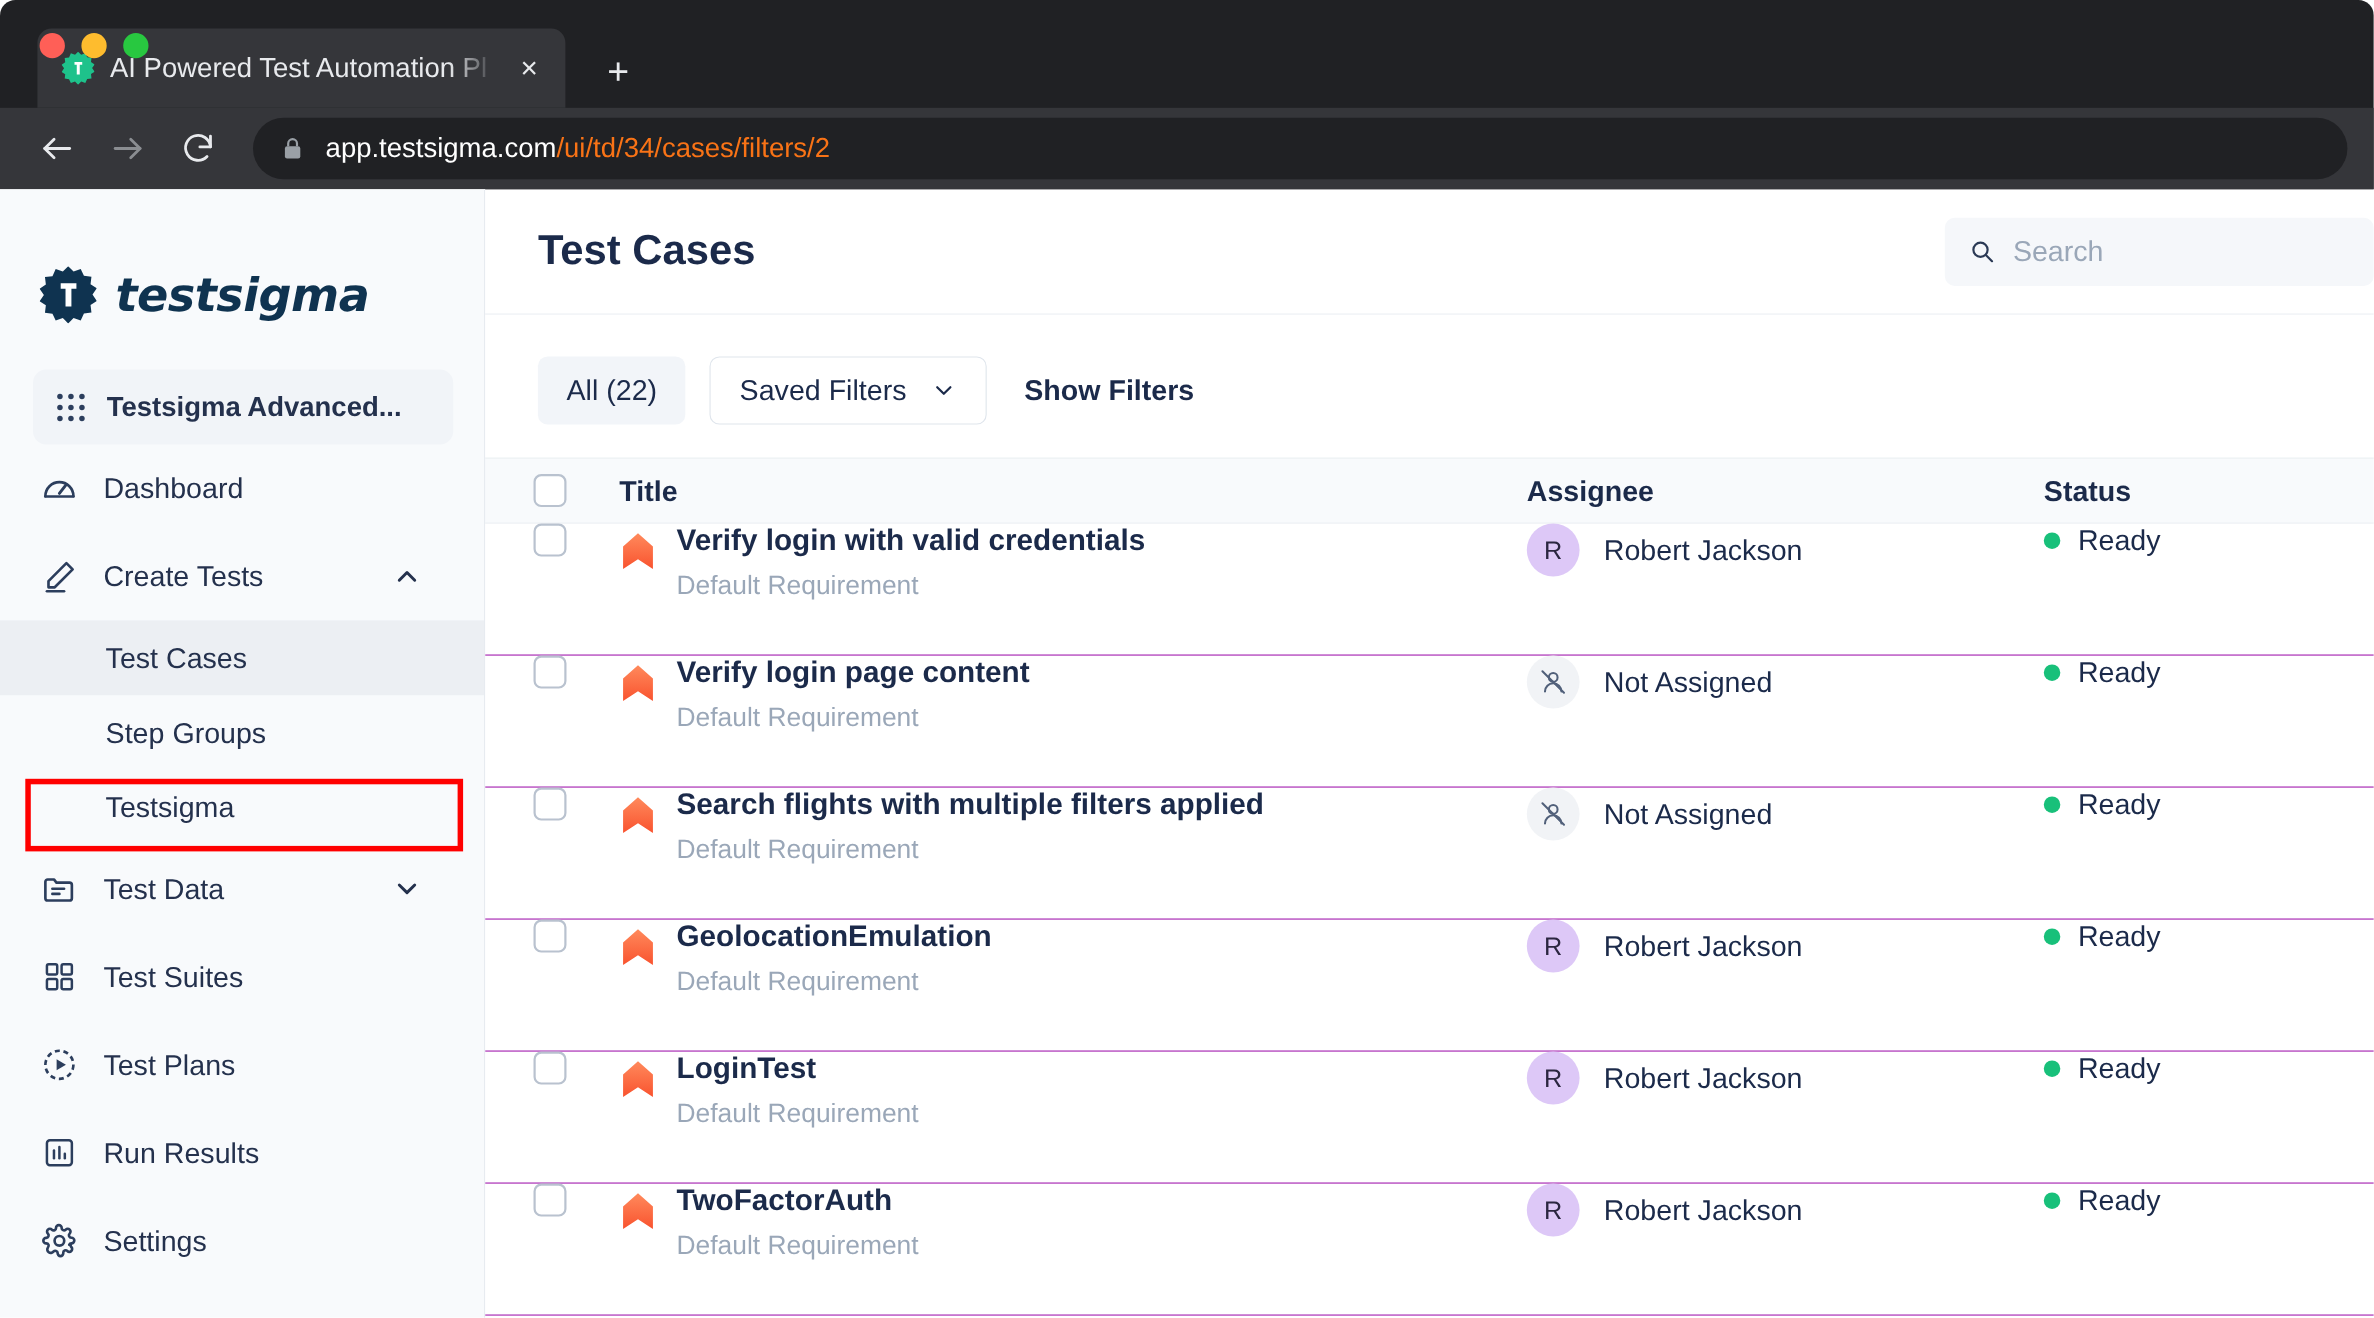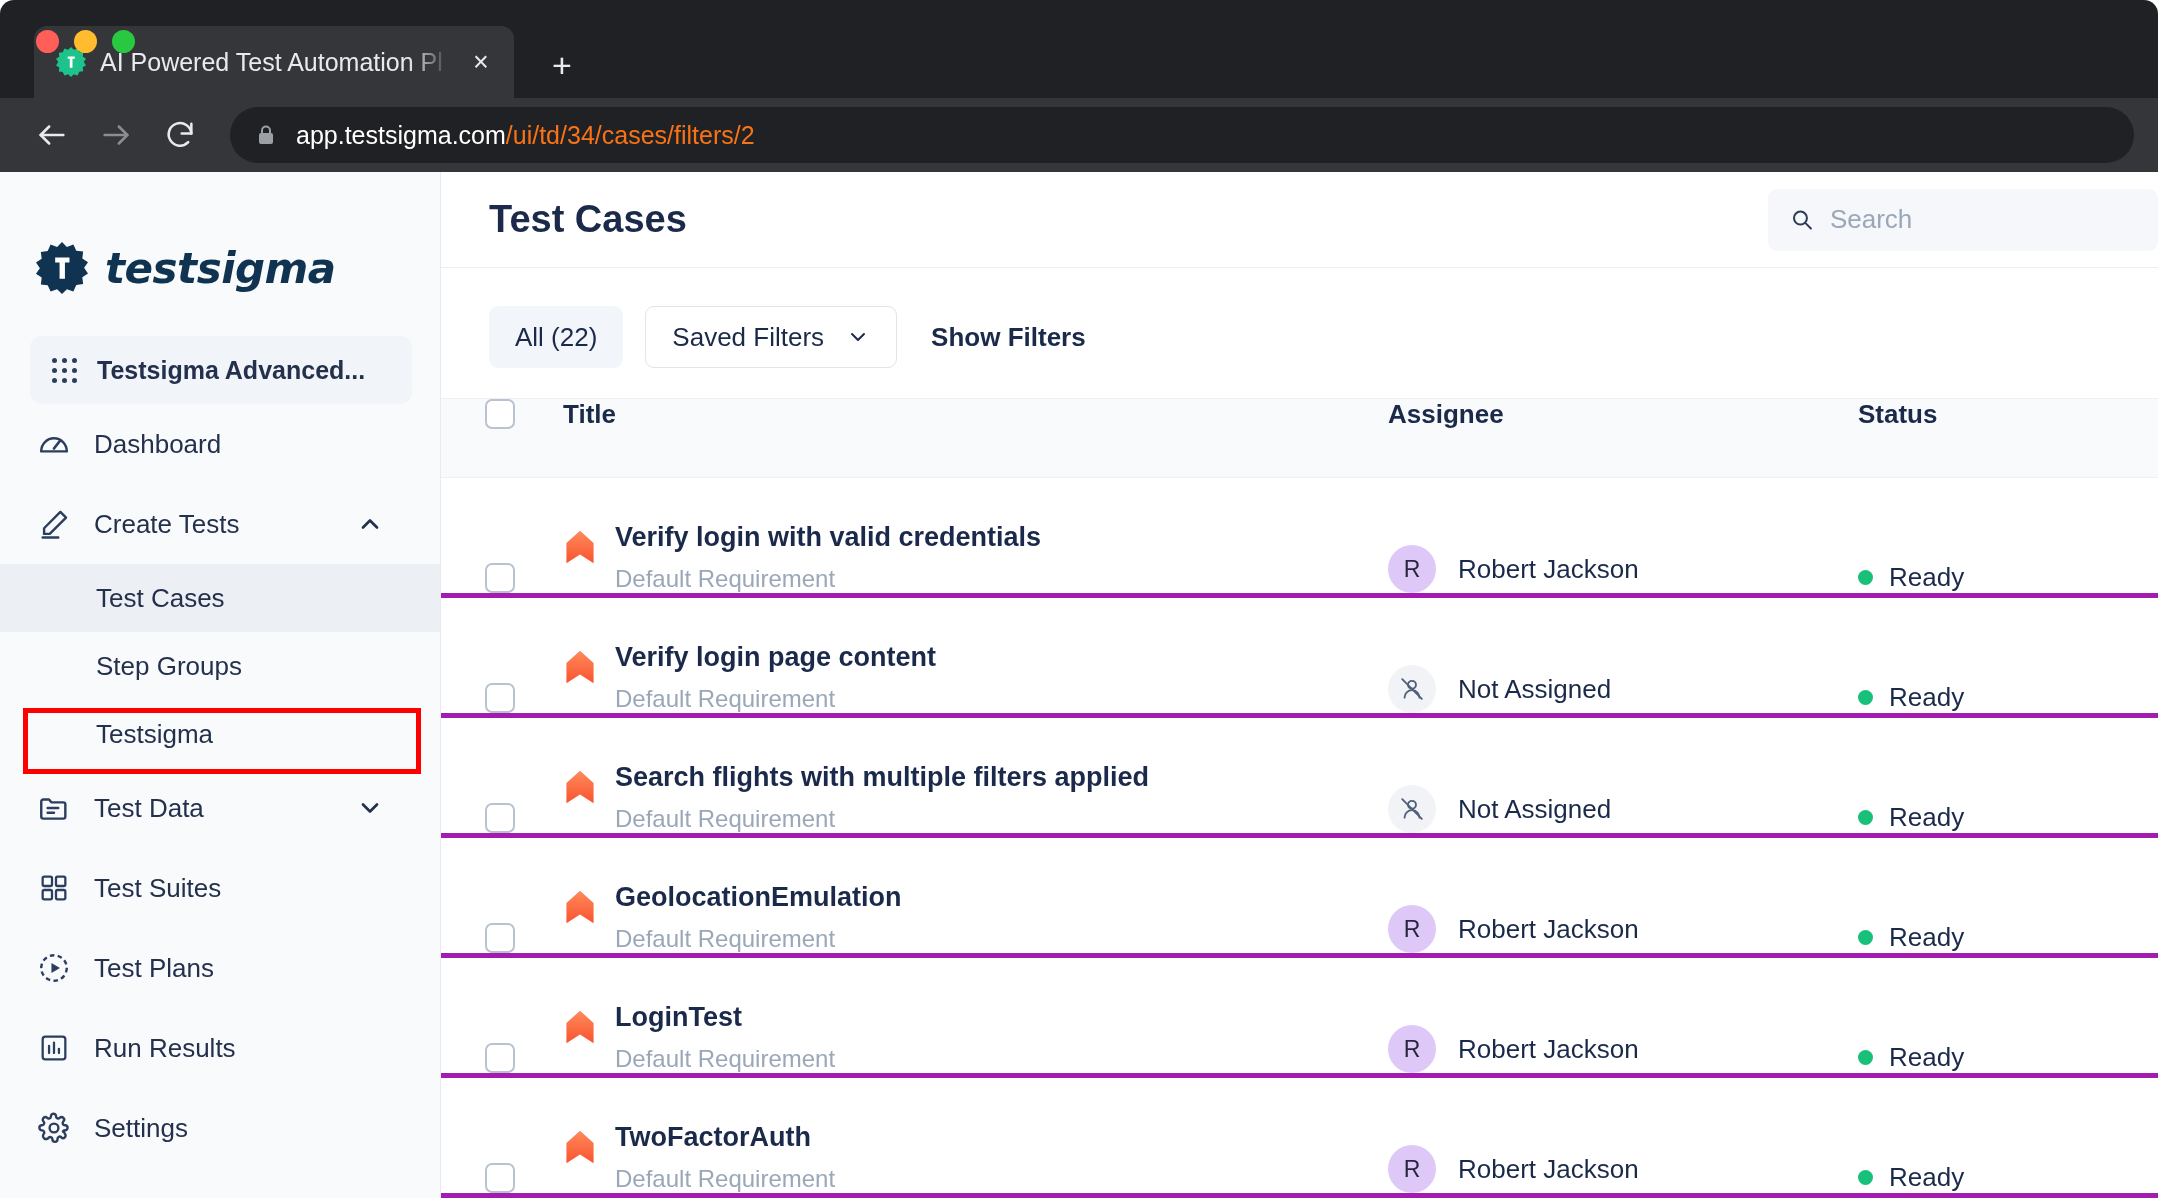--- a/index.html
+++ b/index.html
@@ -275,22 +275,22 @@
     white-space: nowrap;
   }
   #chip-all { background: #f2f5f9; font-weight: 400; }
   #chip-saved { border: 1px solid #dfe5ec; gap: 22px; background: #fff; }
   #chip-show { background: transparent; font-weight: 600; padding-left: 12px; }
 
   
   #table { width: 100%; }
   #table-head {
     display: flex;
-    align-items: flex-start;
-    height: 80px;
+    align-items: center;
+    height: 60px;
     background: #f8fafc;
     border-top: 1px solid #eceff3;
     border-bottom: 1px solid #eceff3;
   }
   .col-check { width: 118px; flex: 0 0 118px; display: flex; justify-content: center; align-items: center; }
   .col-title { flex: 1 1 auto; min-width: 0; padding-left: 4px; }
   .col-assignee { width: 470px; flex: 0 0 470px; display: flex; align-items: center; gap: 22px; }
   .col-status { width: 300px; flex: 0 0 300px; display: flex; align-items: center; gap: 16px; }
   .th { font-size: 26px; font-weight: 700; color: #1b2a4a; }
 
@@ -298,23 +298,23 @@
     width: 30px; height: 30px;
     border: 2px solid #b9c2cf;
     border-radius: 7px;
     background: #fff;
     cursor: pointer;
     display: block;
   }
 
   .row {
     display: flex;
-    align-items: flex-end;
+    align-items: flex-start;
     min-height: 120px;
-    border-bottom: 5px solid #a21caf;
+    border-bottom: 1px solid #a21caf;
   }
   .title-cell { display: flex; align-items: flex-start; gap: 0; }
   .prio-icon { width: 52px; flex: 0 0 52px; display: flex; justify-content: flex-start; align-items: center; padding-top: 6px; }
   .title-block { display: flex; flex-direction: column; gap: 12px; }
   .tc-title { font-size: 27px; color: #1b2a4a; font-weight: 600; cursor: pointer; }
   .tc-sub { font-size: 24px; color: #9aa7b8; }
 
   .avatar {
     width: 48px; height: 48px; border-radius: 50%;
     background: #ddc8f7;

